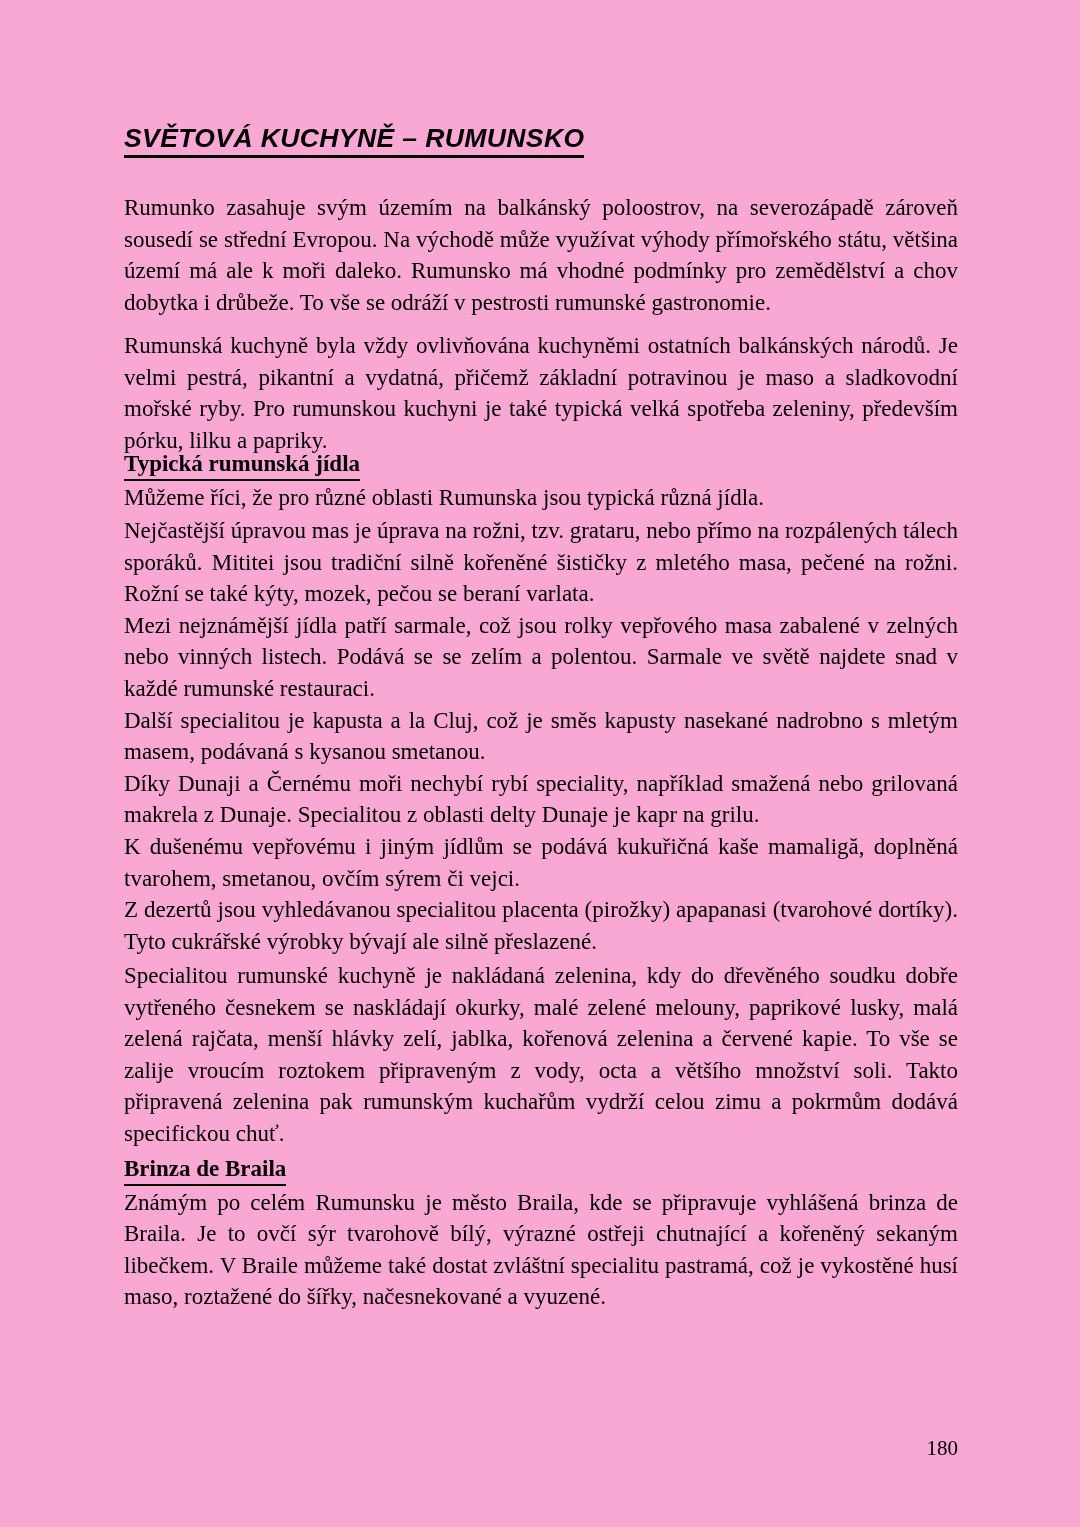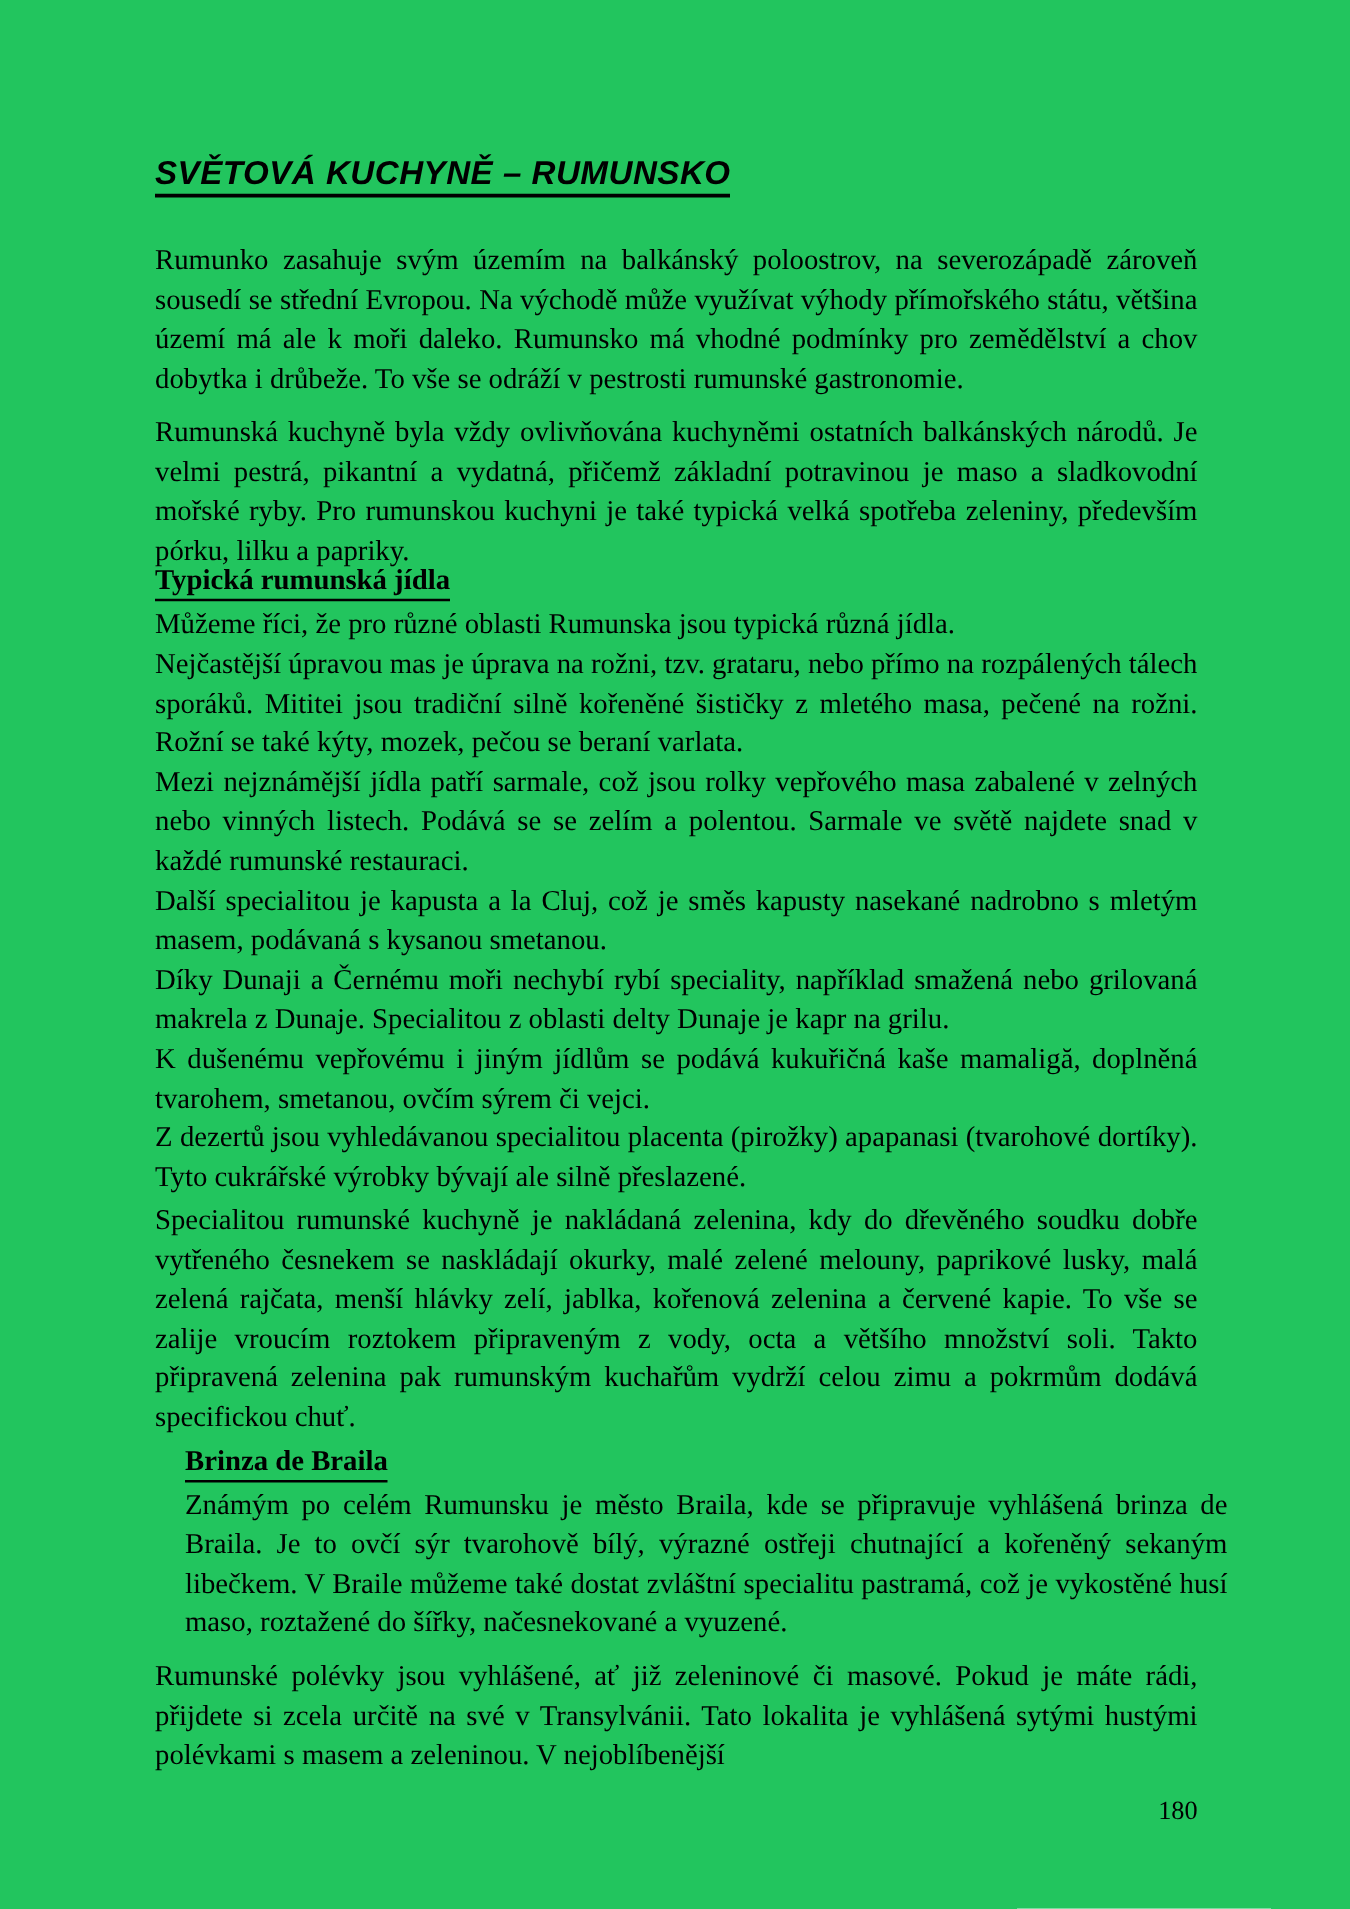--- a/index.html
+++ b/index.html
@@ -7,21 +7,21 @@
     margin: 0;
     padding: 0;
     background: #ffffff;
   }
 
   .page {
     position: relative;
     width: 1080px;
     height: 1527px;
     margin: 0 auto;
-    background: #22c55e;
+    background: #f9a8d4;
     box-sizing: border-box;
     overflow: hidden;
   }
 
   .content {
     position: absolute;
     left: 124px;
     top: 0;
     width: 834px;
   }
@@ -98,21 +98,21 @@
     color: #000000;
     line-height: 1;
   }
 
   
   #block-intro      { top: 192px; }
   #block-origins    { top: 330px; }
   #block-typicka    { top: 450px; }
   #block-dishes     { top: 515px; }
   #block-nakladana  { top: 960px; }
-  #block-brinza     { top: 1155px; margin-left: 24px; }
+  #block-brinza     { top: 1155px; }
   #block-polevky    { top: 1325px; }
 </style>
 </head>
 <body>
 
 <div class="page">
 
   <div class="content">
 
     <h1 class="doc-title">SVĚTOVÁ KUCHYNĚ – RUMUNSKO</h1>
@@ -146,20 +146,19 @@
     </div>
 
     <div class="body-block" id="block-brinza">
       <div class="heading-wrap">
         <span class="section-heading">Brinza de Braila</span>
       </div>
       <p class="para last-justify">Známým po celém Rumunsku je město Braila, kde se připravuje vyhlášená brinza de Braila. Je to ovčí sýr tvarohově bílý, výrazné ostřeji chutnající a kořeněný sekaným libečkem. V Braile můžeme také dostat zvláštní specialitu pastramá, což je vykostěné husí maso, roztažené do šířky, načesnekované a vyuzené.</p>
     </div>
 
     <div class="body-block" id="block-polevky">
-      <p class="para">Rumunské polévky jsou vyhlášené, ať již zeleninové či masové. Pokud je máte rádi, přijdete si zcela určitě na své v Transylvánii. Tato lokalita je vyhlášená sytými hustými polévkami s masem a zeleninou. V nejoblíbenější</p>
     </div>
 
   </div>
 
   <div class="page-number">180</div>
 
 </div>
 
 </body></html>

